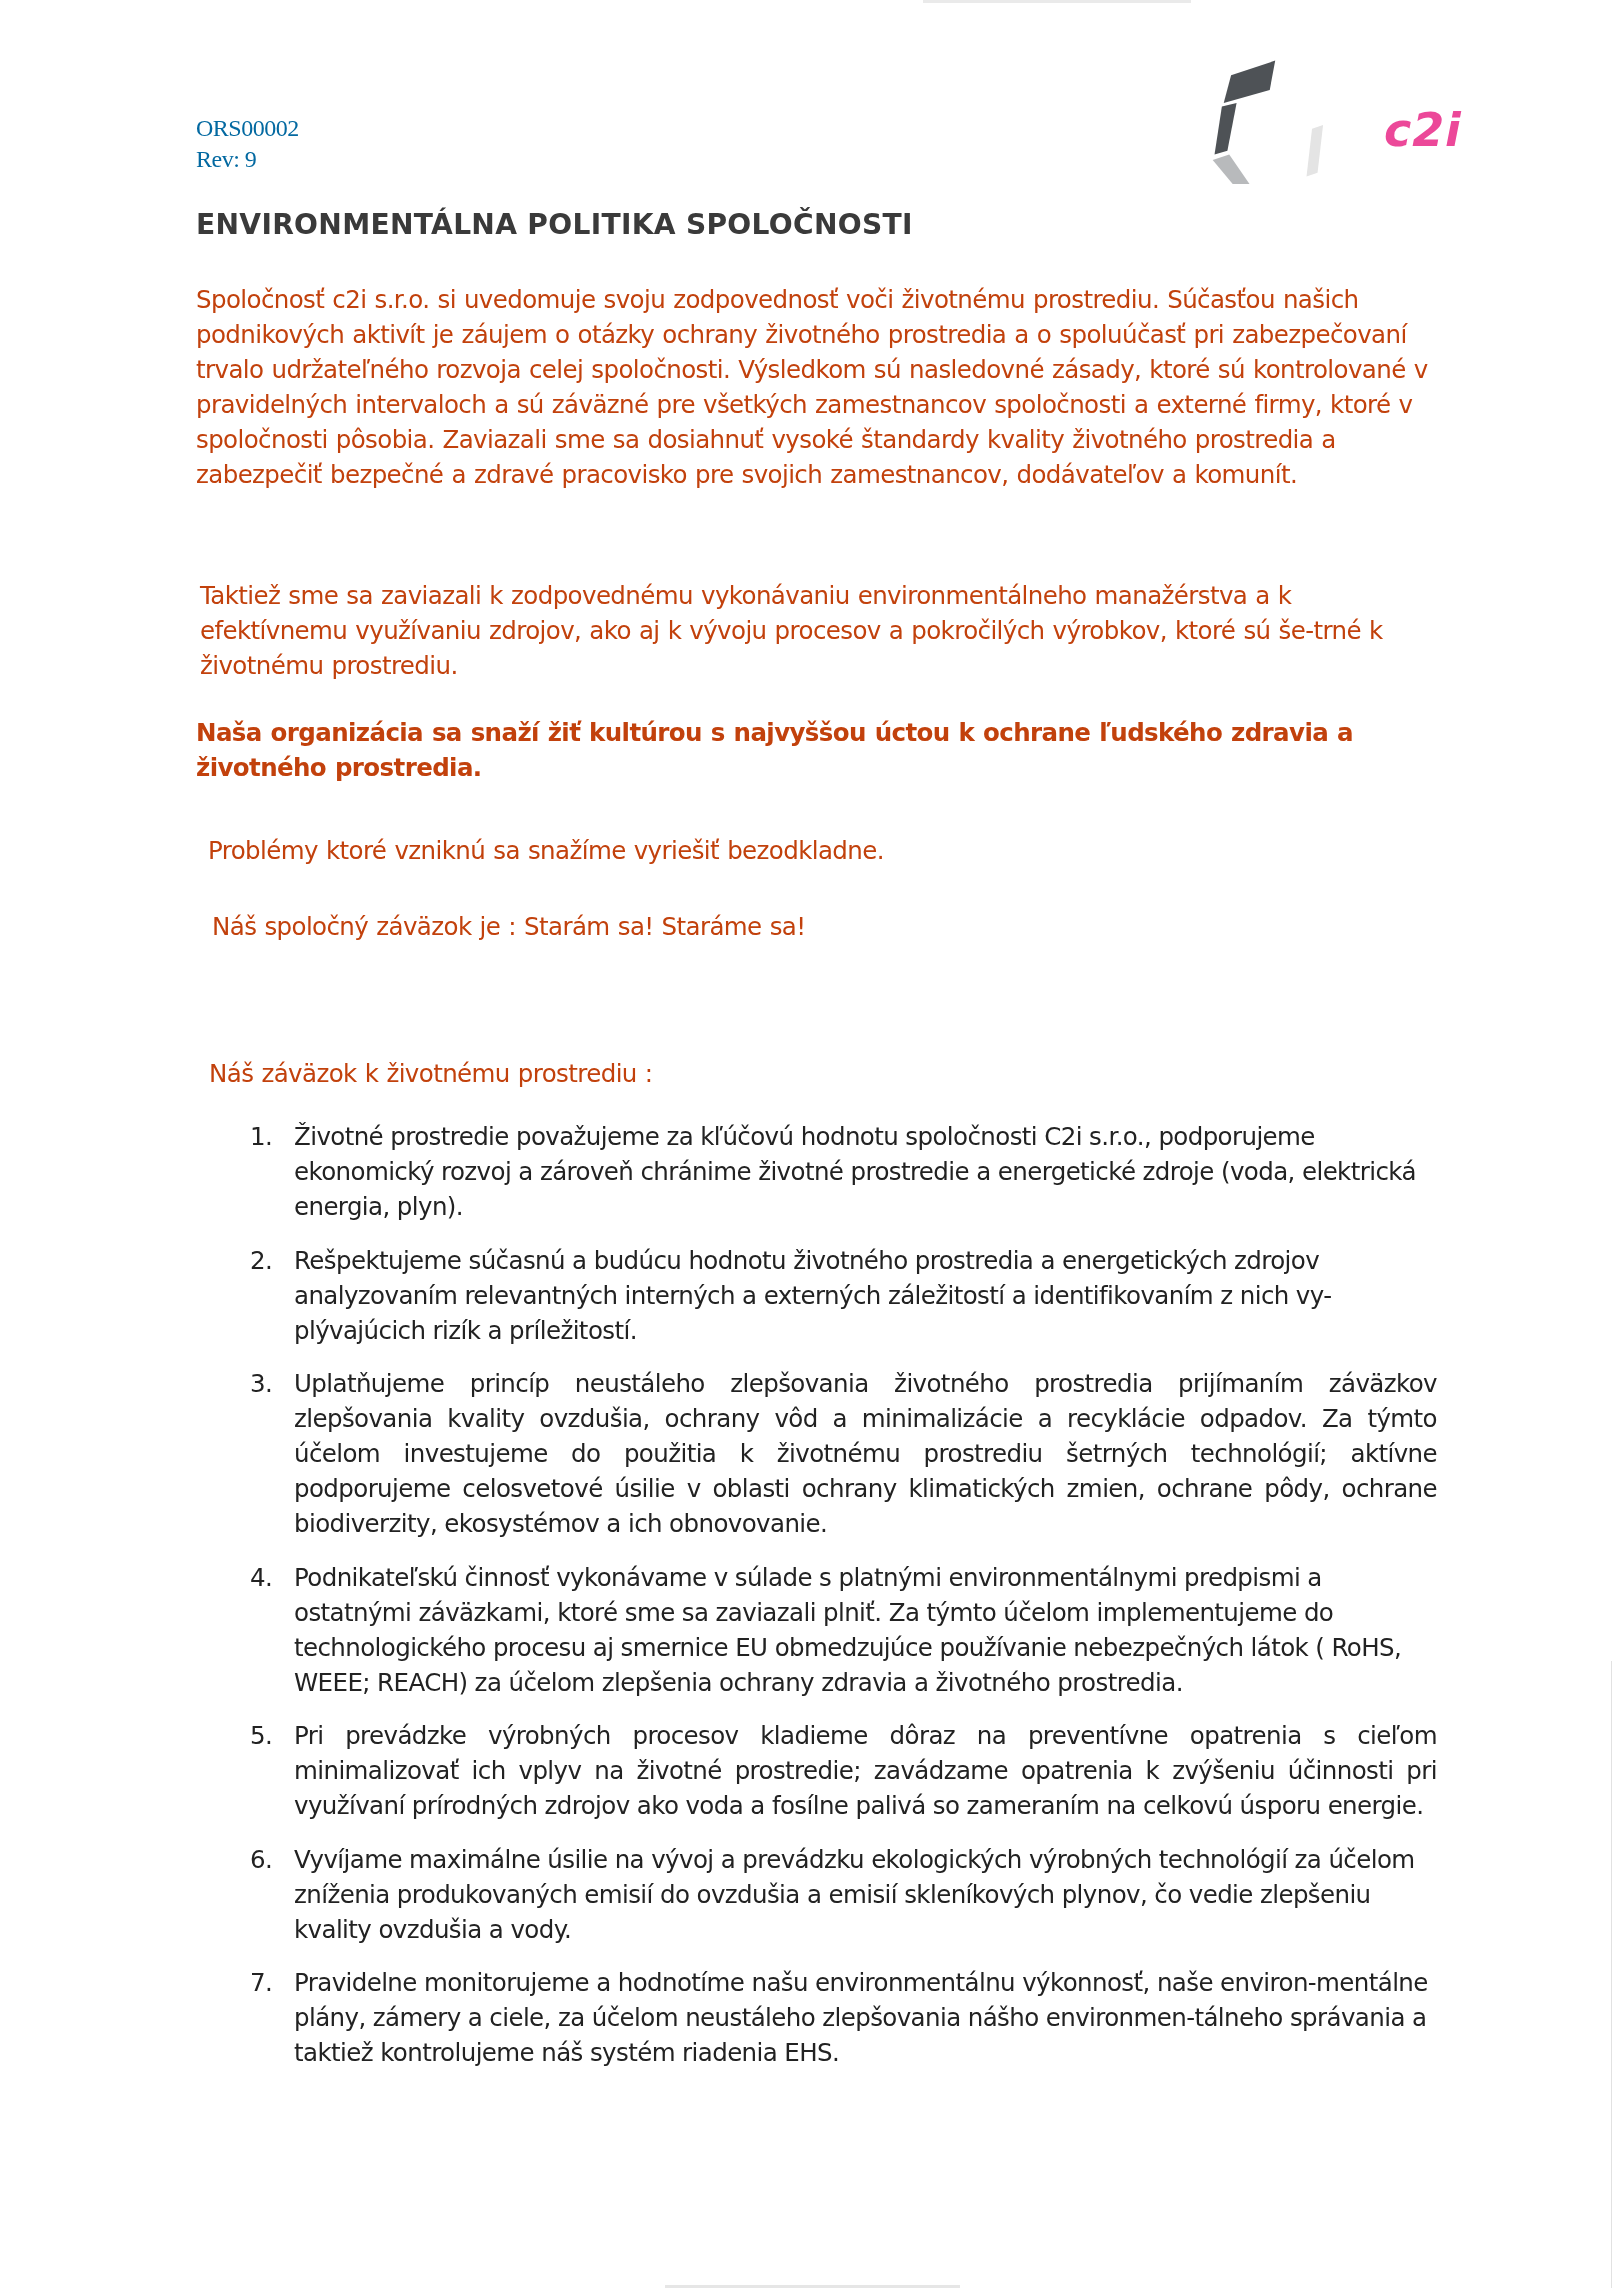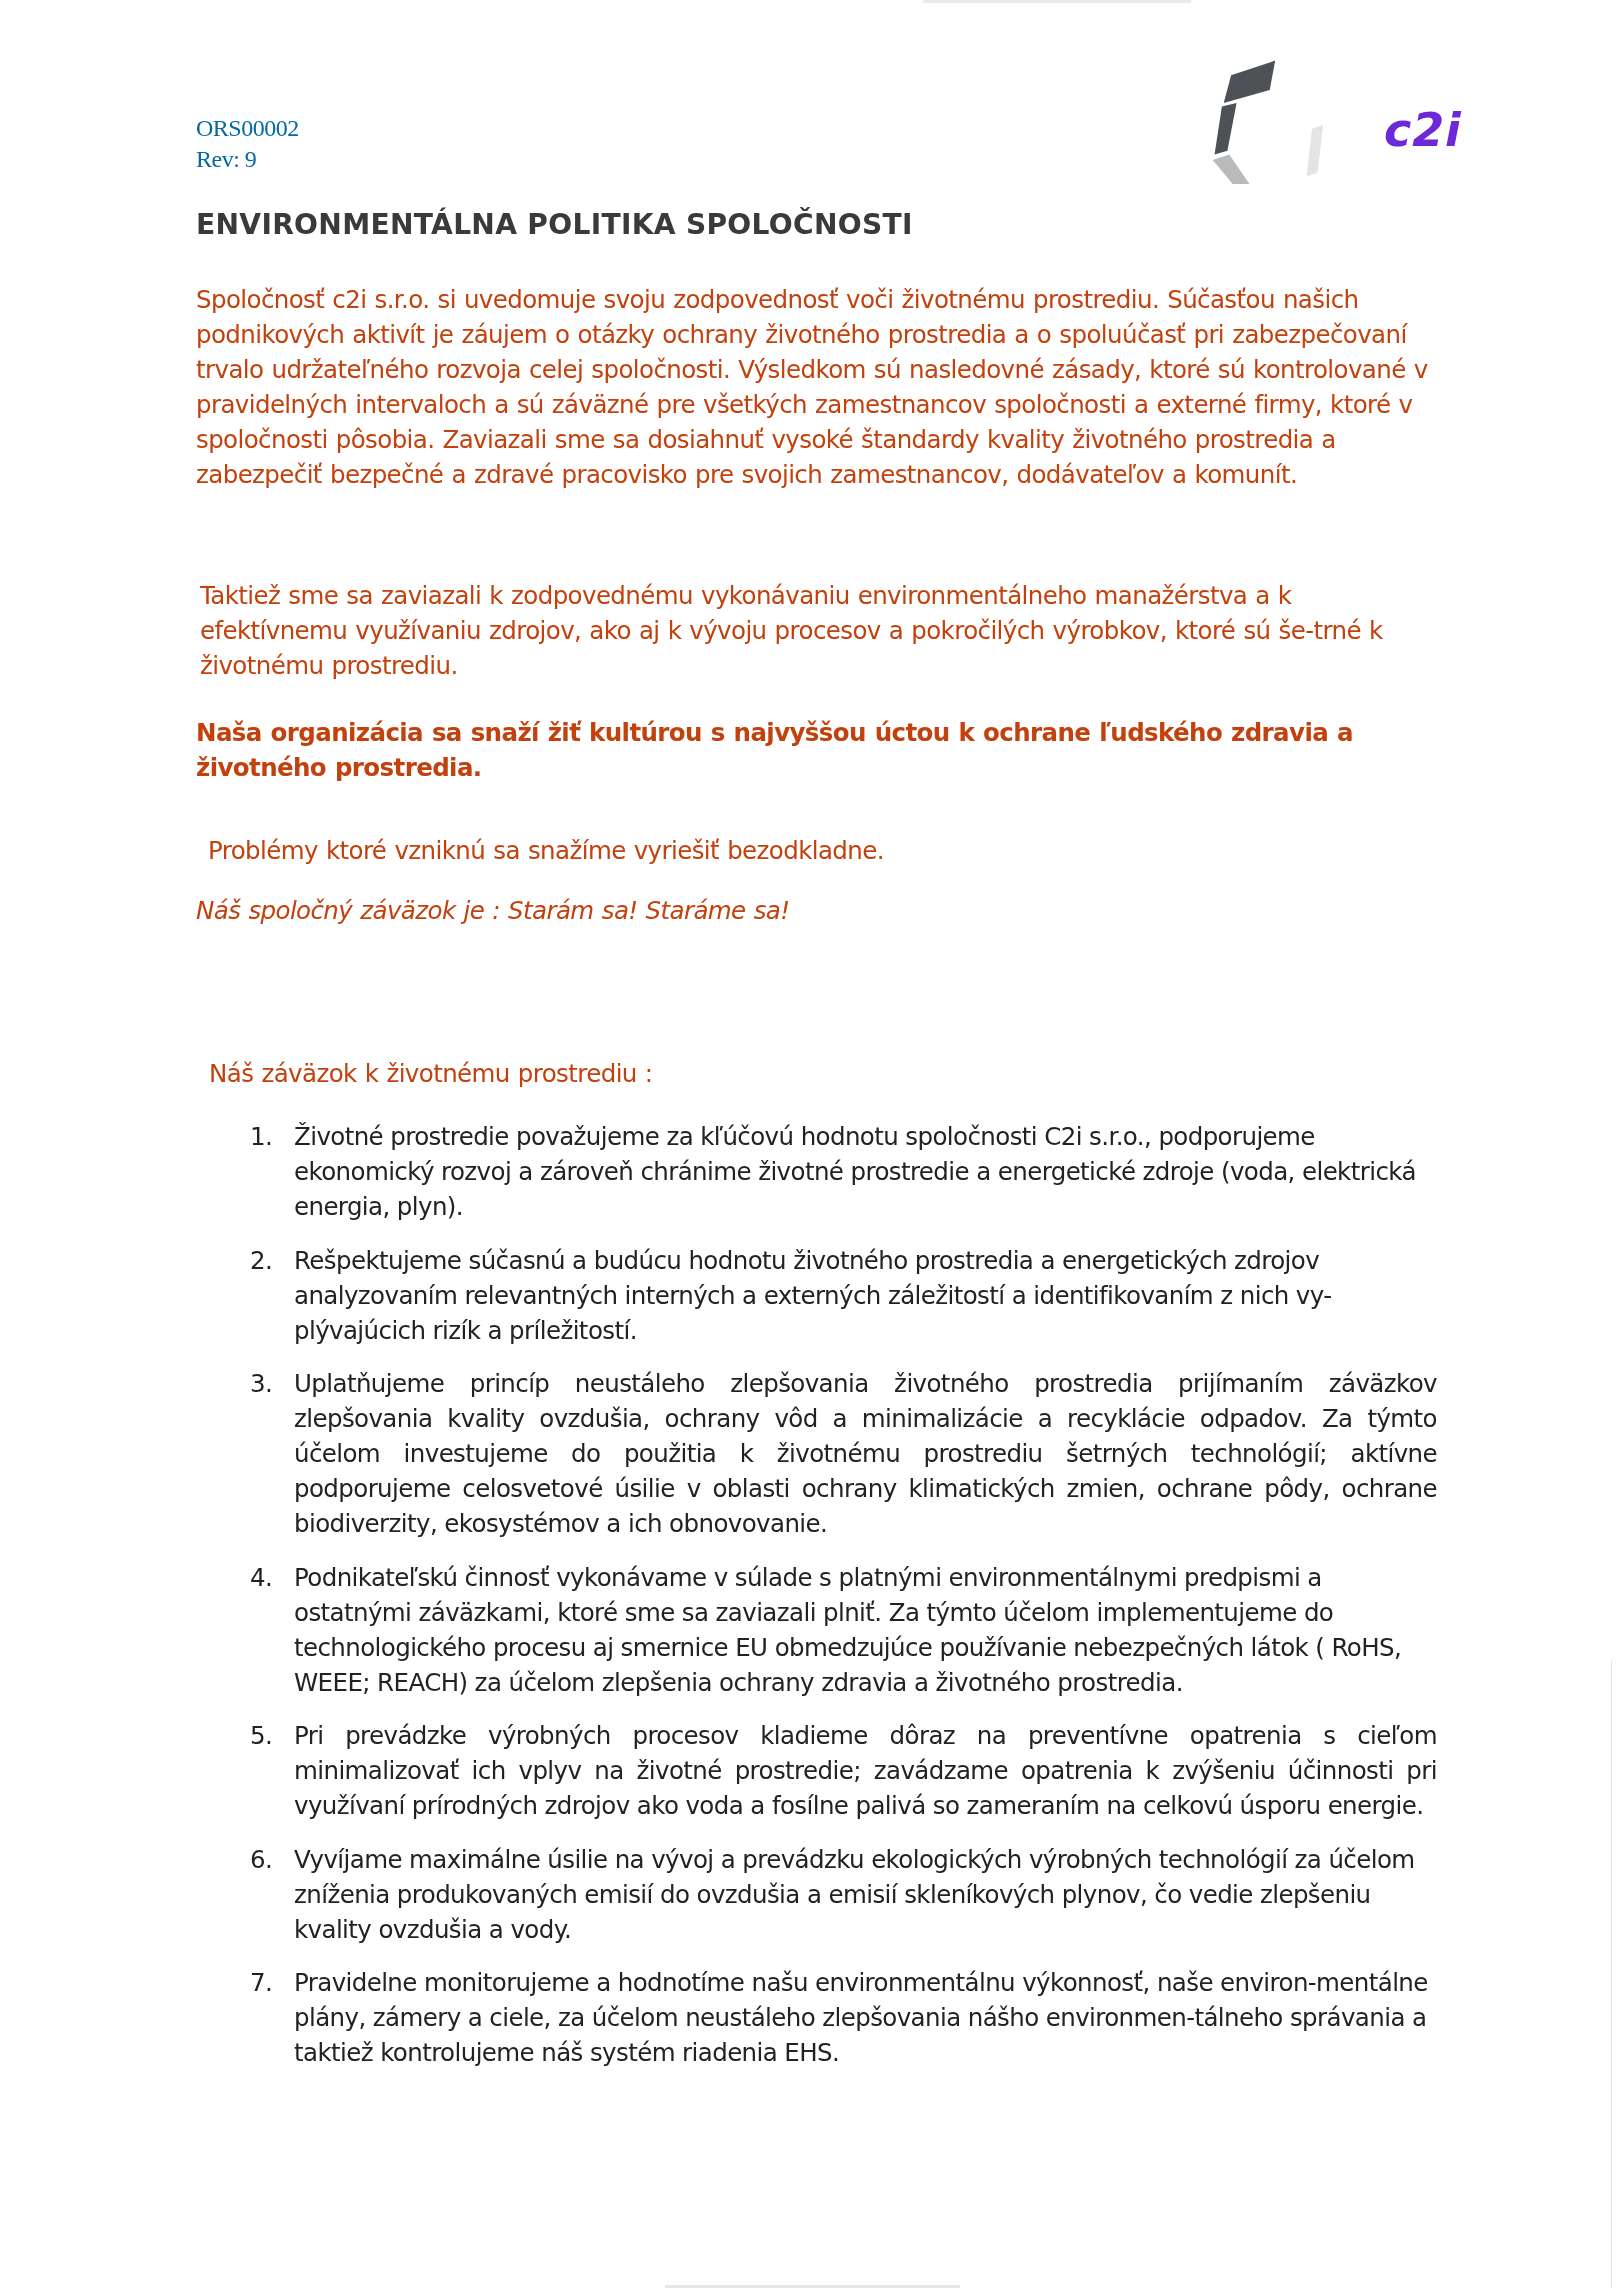--- a/index.html
+++ b/index.html
@@ -59,21 +59,21 @@
     height: 129px;
   }
   .logo-text {
     position: absolute;
     left: 175px;
     top: 48px;
     font-family: "DejaVu Sans", sans-serif;
     font-weight: bold;
     font-style: italic;
     font-size: 46px;
-    color: #6d28d9;
+    color: #ec4899;
     letter-spacing: 0.9px;
   }
   .title {
     position: absolute;
     left: 196px;
     top: 207px;
     font-family: "DejaVu Sans", sans-serif;
     font-weight: bold;
     font-size: 29px;
     color: #3a3a3a;
@@ -149,21 +149,21 @@
   </svg>
   <span class="logo-text">c2i</span>
 </div>
 
 <h1 class="title" style="margin:0;">ENVIRONMENTÁLNA POLITIKA  SPOLOČNOSTI</h1>
 
 <p class="body-text p1" style="margin:0;">Spoločnosť  c2i s.r.o. si  uvedomuje svoju zodpovednosť voči životnému prostrediu. Súčasťou našich podnikových aktivít  je záujem o otázky ochrany životného prostredia a o spoluúčasť pri zabezpečovaní  trvalo udržateľného rozvoja celej spoločnosti. Výsledkom sú nasledovné zásady, ktoré sú kontrolované  v pravidelných intervaloch a sú záväzné pre všetkých zamestnancov spoločnosti a externé firmy, ktoré v spoločnosti pôsobia. Zaviazali sme sa dosiahnuť vysoké štandardy kvality životného prostredia a zabezpečiť bezpečné a zdravé pracovisko pre svojich zamestnancov, dodávateľov a komunít.</p>
 <p class="body-text p2" style="margin:4px;">Taktiež sme sa zaviazali k zodpovednému vykonávaniu environmentálneho manažérstva a k efektívnemu využívaniu zdrojov, ako aj k vývoju procesov a pokročilých výrobkov, ktoré sú še-trné k životnému prostrediu.</p>
 <p class="body-text p3" style="margin:0;">Naša organizácia sa snaží žiť kultúrou s najvyššou úctou k ochrane ľudského zdravia a životného prostredia.</p>
 <p class="body-text p4" style="margin:12px;">Problémy ktoré vzniknú sa snažíme vyriešiť bezodkladne.</p>
-<p class="body-text p5" style="margin:0;font-style:italic;">Náš spoločný záväzok je : Starám sa! Staráme sa!</p>
+<p class="body-text p5" style="margin:16px;">Náš spoločný záväzok je : Starám sa! Staráme sa!</p>
 <p class="body-text p6" style="margin:13px;">Náš záväzok k životnému prostrediu :</p>
 
 <ol class="commitments">
   <li class="commitment-item">
     <span class="item-number">1.</span>
     <span>Životné prostredie považujeme za kľúčovú hodnotu spoločnosti C2i s.r.o., podporujeme ekonomický rozvoj a zároveň chránime životné prostredie a energetické zdroje (voda, elektrická energia, plyn).</span>
   </li>
   <li class="commitment-item">
     <span class="item-number">2.</span>
     <span>Rešpektujeme súčasnú a budúcu hodnotu životného prostredia a energetických zdrojov analyzovaním relevantných interných a externých záležitostí a identifikovaním z nich vy-plývajúcich rizík  a príležitostí.</span>

